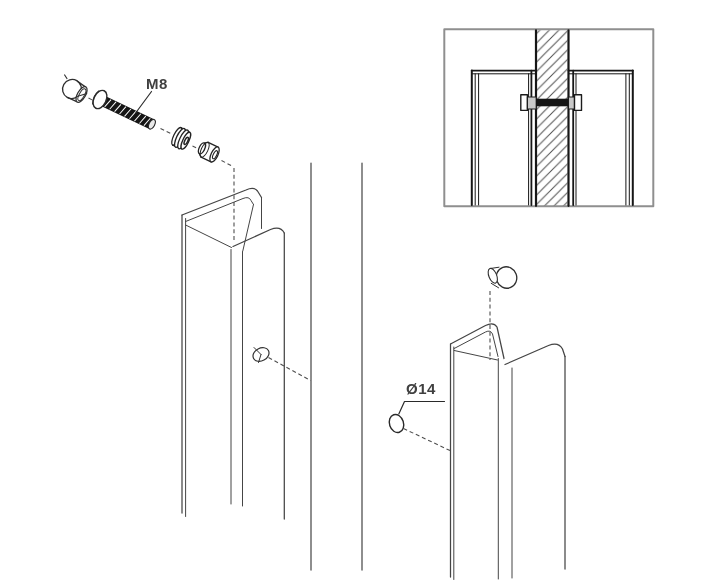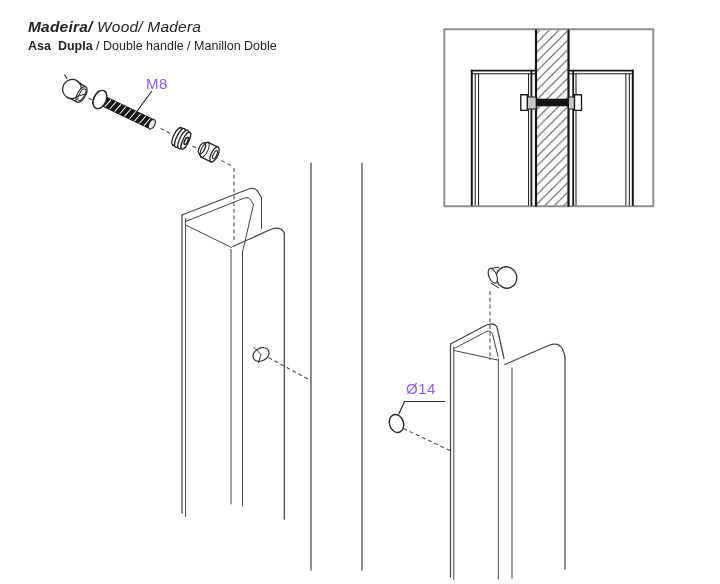--- a/index.html
+++ b/index.html
@@ -7,21 +7,21 @@
     position:relative;width:720px;height:584px;background:#ffffff;overflow:hidden;
     font-family:"Liberation Sans", sans-serif;color:#1c1c1c;
   }
   #artwork{position:absolute;left:0;top:0;}
   .title-block{position:absolute;left:28px;top:17px;line-height:1.25;}
   .title-line1{font-size:15.5px;font-style:italic;font-weight:700;color:#242424;letter-spacing:.2px;}
   .title-line1 .rest{font-weight:400;}
   .title-line2{font-size:12.5px;color:#242424;margin-top:3px;}
   .title-line2 .lead{font-weight:700;}
   .pre{white-space:pre;}
-  .callout{position:absolute;font-weight:400;color:#8b5cf6;}
+  .callout{position:absolute;font-weight:700;color:#404040;}
   .callout-m8{left:146px;top:75px;font-size:15px;letter-spacing:.5px;}
   .callout-dia{left:406px;top:380px;font-size:15px;letter-spacing:.5px;}
 </style>
 </head>
 <body>
 
 <div id="stage">
 
   <svg id="artwork" width="720" height="584" viewBox="0 0 720 584" fill="none" stroke-linecap="round" stroke-linejoin="round">
     <defs>
@@ -159,25 +159,17 @@
       <g stroke="#1c1c1c">
         <rect x="520.8" y="94.8" width="6.6" height="15.6" fill="#ffffff" stroke-width="1.4"></rect>
         <rect x="527.4" y="97" width="8.8" height="12" fill="#c9c9c9" stroke-width="1.1"></rect>
         <rect x="536" y="98.7" width="32.5" height="7.6" fill="#151515" stroke="none"></rect>
         <rect x="568.5" y="97" width="6" height="12" fill="#c9c9c9" stroke-width="1.1"></rect>
         <rect x="574.5" y="94.8" width="7" height="15.6" fill="#ffffff" stroke-width="1.4"></rect>
       </g>
     </g>
   </svg>
 
-  <div class="title-block">
-    <div class="title-line1">
-      <span class="pre">Madeira/</span><span class="pre rest"> Wood/ Madera</span>
-    </div>
-    <div class="title-line2">
-      <span class="pre lead">Asa  Dupla</span><span class="pre"> / Double handle / Manillon Doble</span>
-    </div>
-  </div>
 
   <div class="callout callout-m8">M8</div>
   <div class="callout callout-dia">Ø14</div>
 
 </div>
 
 </body></html>

